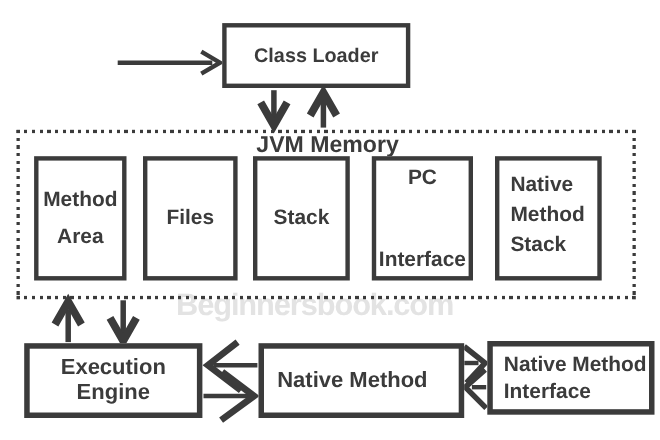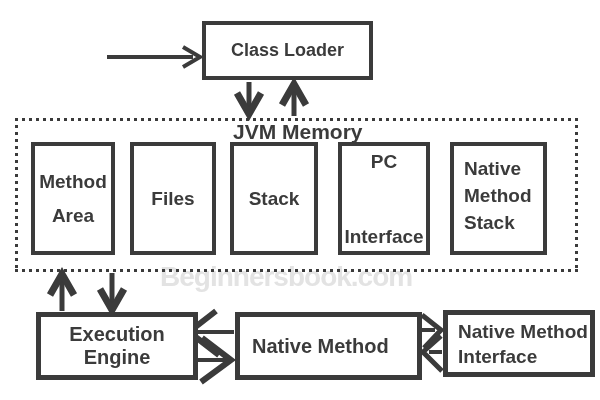--- a/index.html
+++ b/index.html
@@ -31,21 +31,21 @@
   .mem { top:142px; height:113px; font-size:19px; line-height:34px; }
   .method-area { left:31px;  width:84px; }
   .heap        { left:130px; width:86px; }
   .stack       { left:230px; width:88px; }
   .pc-registers{ left:338px; width:92px; line-height:43px;gap:32px; }
   .native-method-stack {
     left:450px; width:97px; line-height:27px;
     align-items:flex-start; text-align:left; padding-left:10px; padding-bottom:6px;
   }
 
-  .execution-engine { left:36px; top:312px; width:162px; height:68px; border-width:5px; font-size:20px; }
+  .execution-engine { left:22px; top:312px; width:162px; height:68px; border-width:5px; font-size:20px; }
   .nmi {
     left:235px; top:312px; width:187px; height:68px; border-width:5px; font-size:20px;
     line-height:25px; align-items:flex-start; text-align:left; padding-left:12px;
   }
   .nml {
     left:443px; top:310px; width:152px; height:67px; border-width:5px; font-size:19px;
     line-height:25px; align-items:flex-start; text-align:left; padding-left:10px;
   }
 
   

